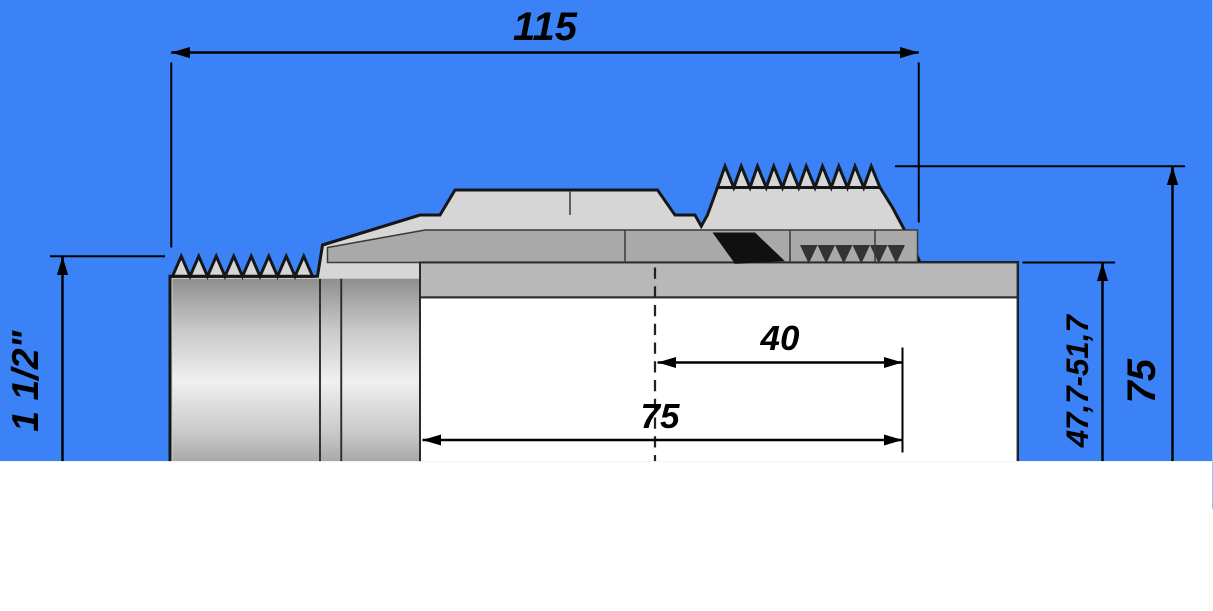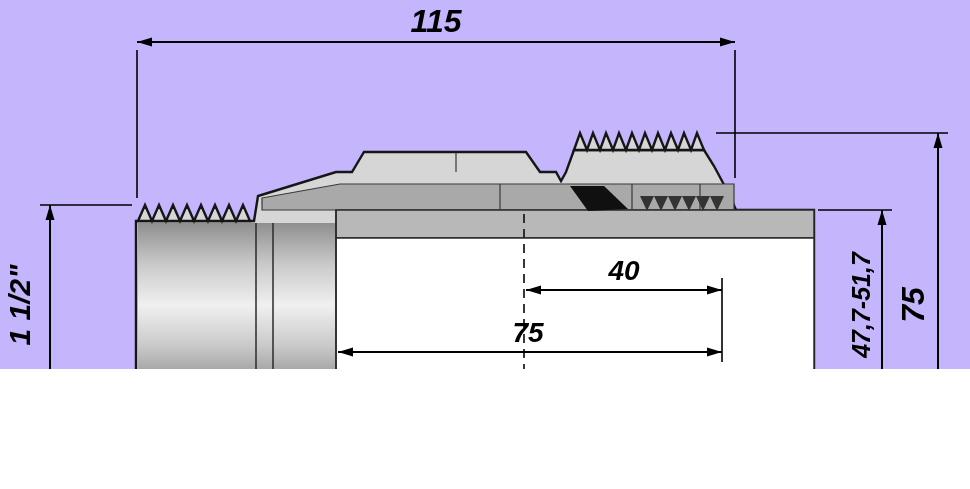--- a/index.html
+++ b/index.html
@@ -1,16 +1,16 @@
 <!DOCTYPE html>
 <html><head>
 <meta charset="utf-8">
 <style>
   html,body{margin:0;padding:0;background:#ffffff;}
-  .canvas{width:970px;height:369px;position:relative;background:#c4b5fd;overflow:hidden;}
+  .canvas{width:970px;height:369px;position:relative;background:#3b82f6;overflow:hidden;}
   svg{display:block;}
   .outline{stroke:#161616;stroke-width:2.4;stroke-linejoin:miter;}
   .thin{stroke:#2a2a2a;stroke-width:1.5;}
   .hair{stroke:#3a3a3a;stroke-width:1.2;}
   .dimline{stroke:#000;stroke-width:2;fill:none;}
   .ext{stroke:#000;stroke-width:1.6;fill:none;}
   .dashed{stroke:#222;stroke-width:1.8;stroke-dasharray:9 6;fill:none;}
   .dimtext{font-family:"Liberation Sans","DejaVu Sans",sans-serif;font-weight:bold;font-style:italic;fill:#000;}
   .t32{font-size:32px;}
   .t30{font-size:30px;}

